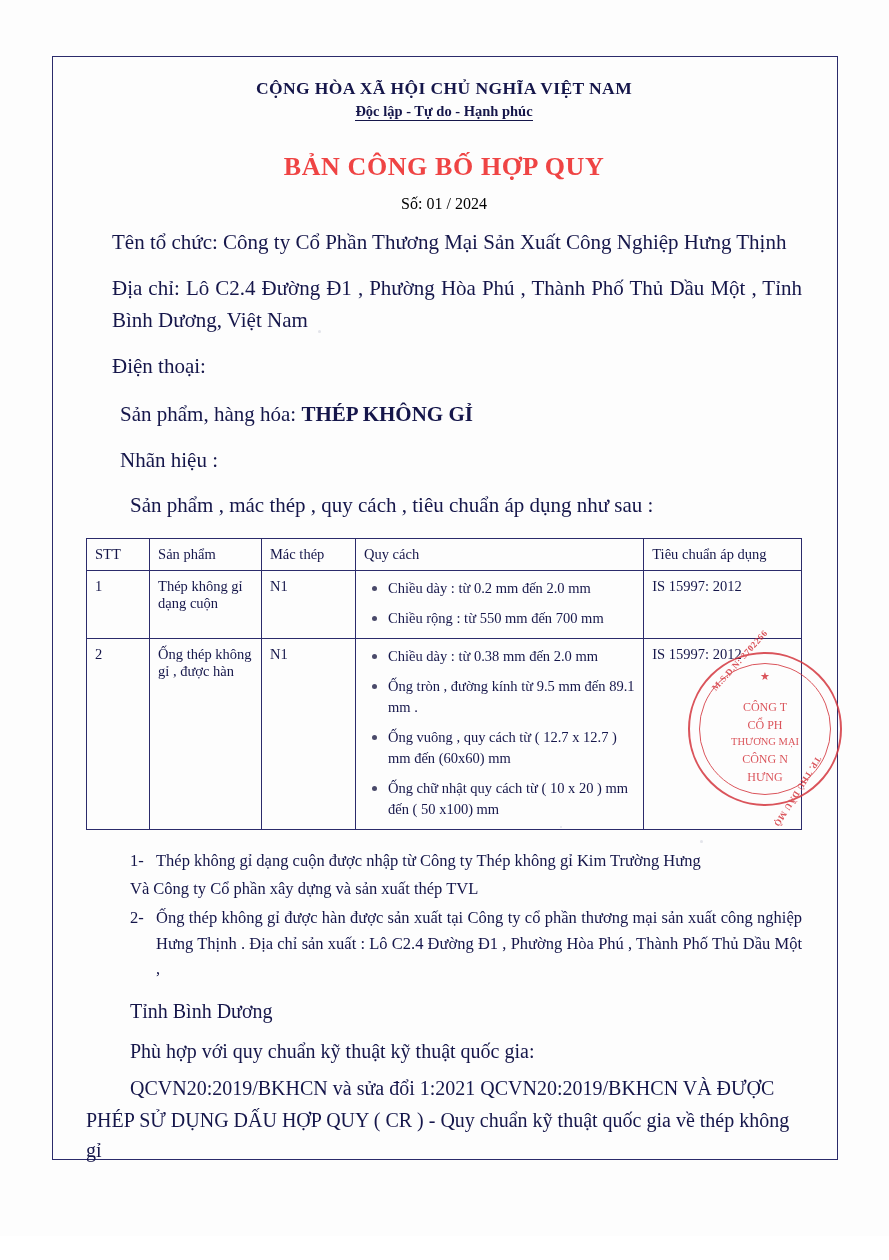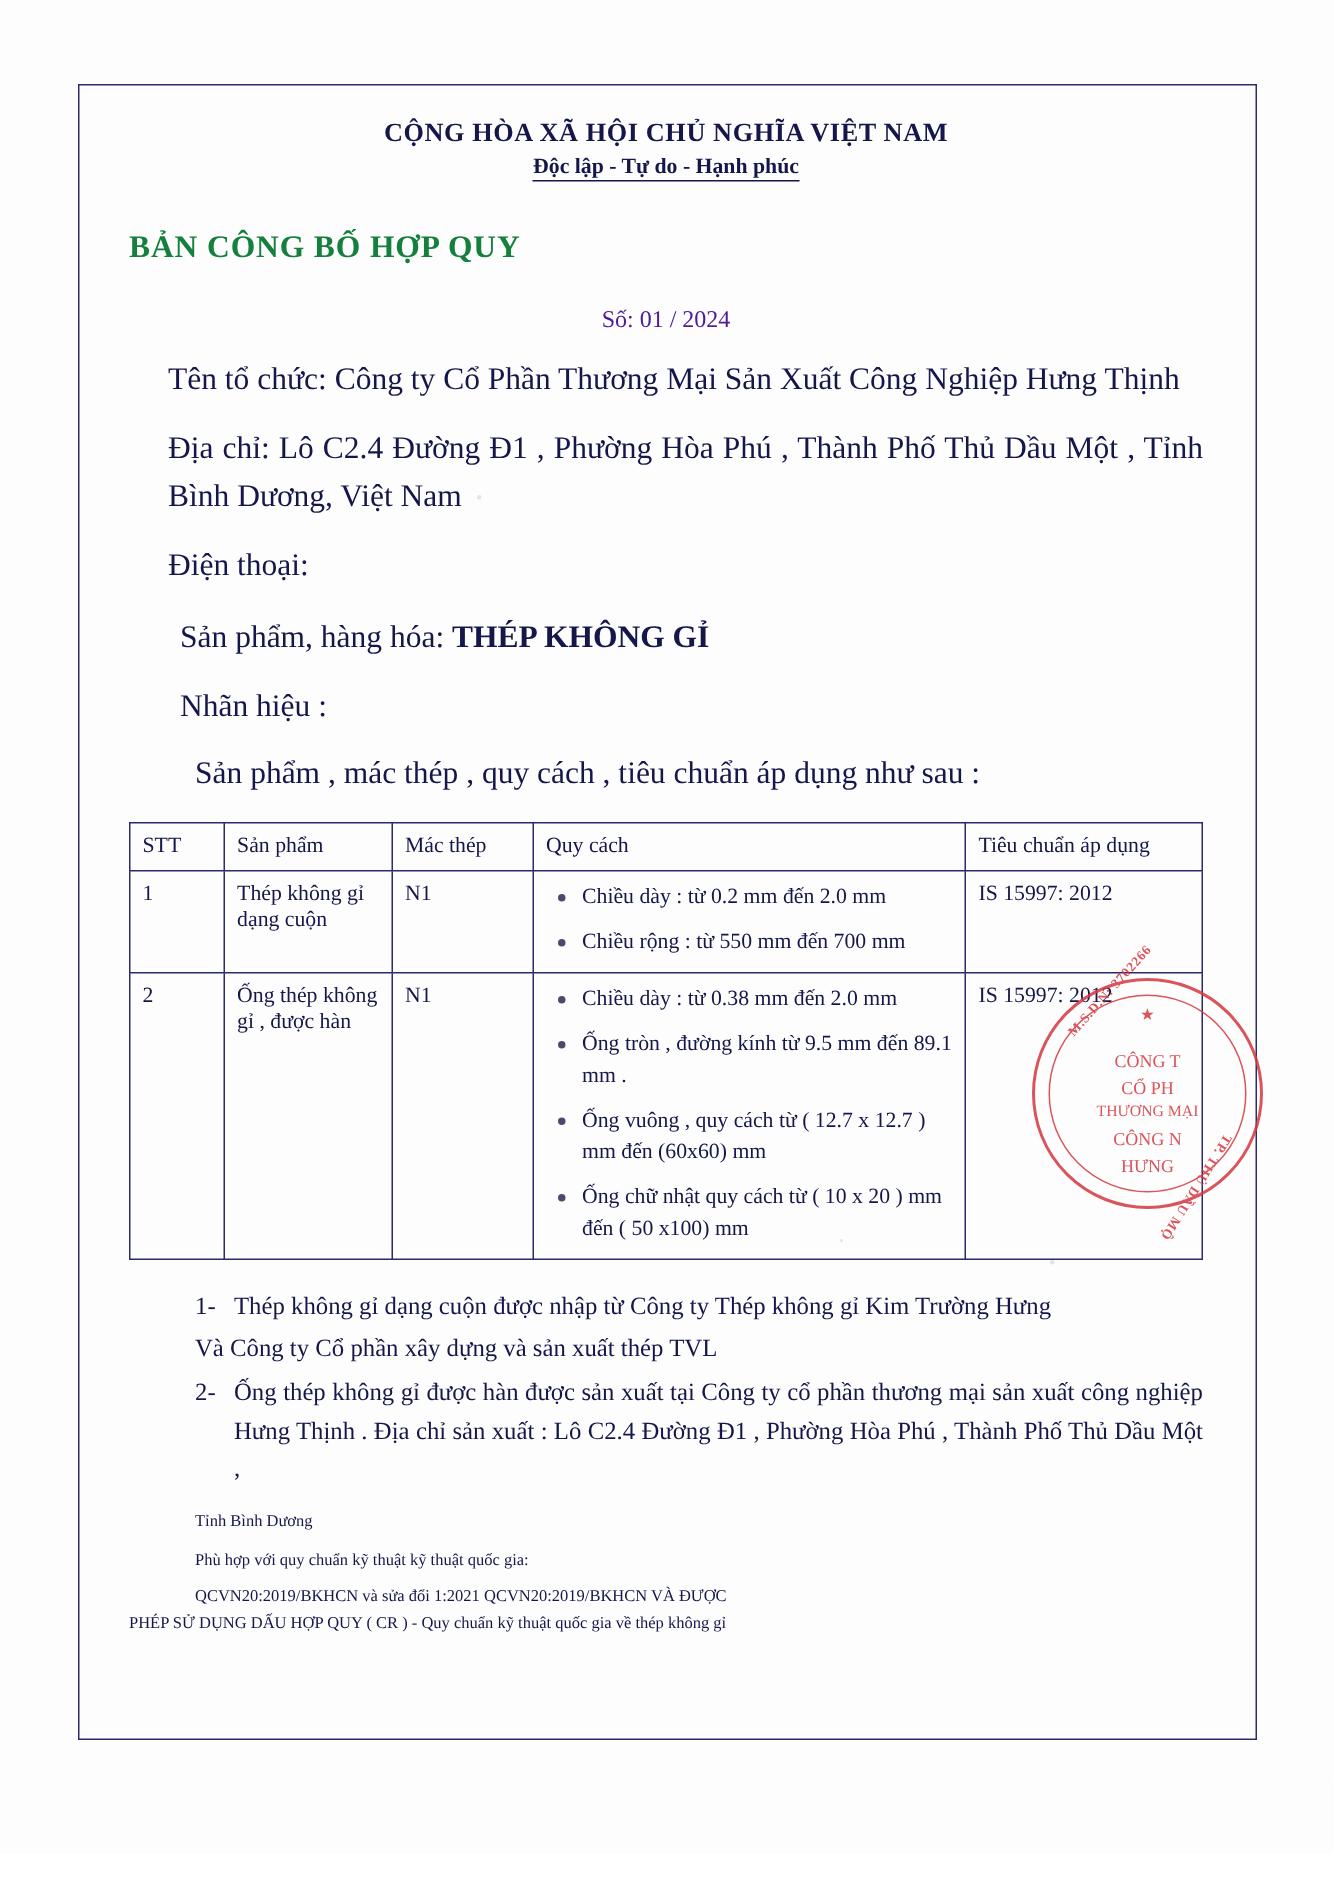--- a/index.html
+++ b/index.html
@@ -53,31 +53,32 @@
     font-weight: bold;
     font-size: 14.5px;
     margin-top: 4px;
     color: #15164a;
   }
   .nat-sub span {
     border-bottom: 1.4px solid #15164a;
     padding-bottom: 1px;
   }
   .doc-title {
+    text-align: center;
     font-weight: bold;
-    font-size: 21px;
+    font-size: 26px;
     letter-spacing: 0.6px;
     margin-top: 32px;
-    color: #15803d;
+    color: #ef4444;
   }
   .doc-number {
     text-align: center;
     font-size: 16px;
-    margin-top: 28px;
-    color: #4c1d95;
+    margin-top: 13px;
+    color: #000000;
   }
   .para {
     font-size: 21px;
     line-height: 1.55;
     margin-top: 13px;
     color: #15164a;
   }
   .para.indent { padding-left: 26px; }
   .para.indent2 { padding-left: 34px; }
   .para.indent3 { padding-left: 44px; }
@@ -141,21 +142,21 @@
     margin-bottom: 2px;
   }
   .note-num {
     flex: 0 0 auto;
     width: 26px;
   }
   .note-text { flex: 1 1 auto; }
   .note-cont { padding-left: 44px; }
   .footer-block {
     margin-top: 14px;
-    font-size: 11px;
+    font-size: 20px;
     line-height: 1.5;
     color: #15164a;
   }
   .footer-block .l1 { padding-left: 44px; }
   .footer-block .l2 { padding-left: 44px; margin-top: 10px; }
   .footer-block .l3 { padding-left: 44px; margin-top: 7px; text-align: justify; }
   .footer-block .l4 { padding-left: 0px; margin-top: 2px; }
 
   
   .stamp {

